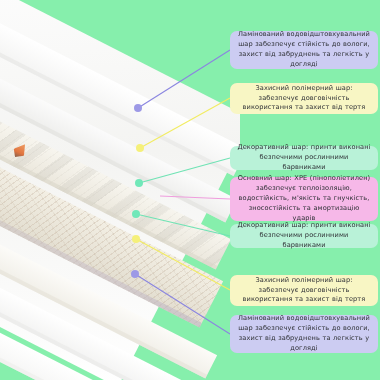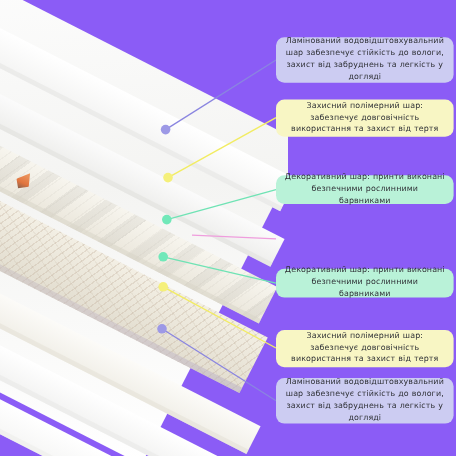--- a/index.html
+++ b/index.html
@@ -1,21 +1,21 @@
 <!DOCTYPE html>
 <html><head>
 <meta charset="utf-8">
 <style>
   html,body{margin:0;padding:0;}
   body{
     width:380px;height:380px;overflow:hidden;
     background:#ffffff;
     font-family:"DejaVu Sans","Liberation Sans",sans-serif;
   }
-  #stage{position:relative;width:380px;height:380px;background:#8b5cf6;overflow:hidden;}
+  #stage{position:relative;width:380px;height:380px;background:#86efac;overflow:hidden;}
 
   
   #illustration{position:absolute;left:0;top:0;width:240px;height:380px;overflow:hidden;}
   .slab{
     position:absolute;
     width:430px;height:30px;
     transform-origin:0 0;
     transform:rotate(27deg);
     left:-150px;
     border-radius:2px 6px 6px 2px;
@@ -166,20 +166,23 @@
   </div>
 
   <div class="callout" style="left:230px;top:83px;width:148px;height:31px;background:#f8f6c4;">
     <span>Захисний полімерний шар: забезпечує довговічність використання та захист від тертя</span>
   </div>
 
   <div class="callout" style="left:230px;top:146px;width:148px;height:24px;background:#b9f2d8;">
     <span>Декоративний шар: принти виконані безпечними рослинними барвниками</span>
   </div>
 
+  <div class="callout" style="left:230px;top:177px;width:148px;height:44px;background:#f6b8e8;">
+    <span>Основний шар: XPE (пінополіетилен) забезпечує теплоізоляцію, водостійкість, м'якість та гнучкість, зносостійкість та амортизацію ударів</span>
+  </div>
 
   <div class="callout" style="left:230px;top:224px;width:148px;height:24px;background:#b9f2d8;">
     <span>Декоративний шар: принти виконані безпечними рослинними барвниками</span>
   </div>
 
   <div class="callout" style="left:230px;top:275px;width:148px;height:31px;background:#f8f6c4;">
     <span>Захисний полімерний шар: забезпечує довговічність використання та захист від тертя</span>
   </div>
 
   <div class="callout" style="left:230px;top:315px;width:148px;height:38px;background:#ccccf2;">

